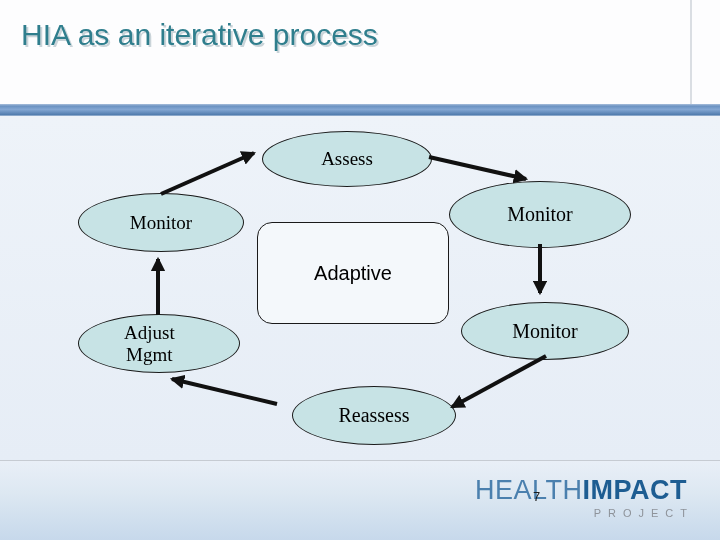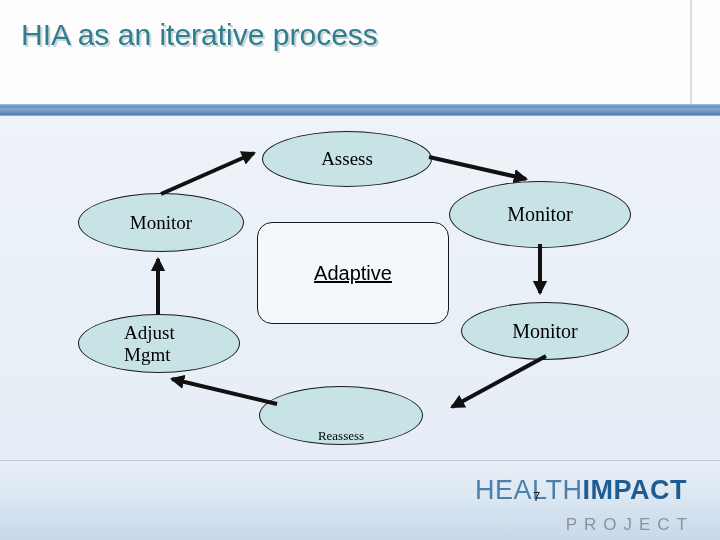--- a/index.html
+++ b/index.html
@@ -41,40 +41,40 @@
     border-radius:50%;
     display:flex; align-items:center; justify-content:center;
     color:#000; text-align:center; line-height:1.12;
   }
   .node .lbl{display:block;font-family:Liberation Serif, serif;}
   .n-assess        {left:262px; top:131px; width:168px; height:54px; font-size:19px;}
   .n-monitor-left  {left:78px;  top:193px; width:164px; height:57px; font-size:19px;}
   .n-manage        {left:449px; top:181px; width:180px; height:65px; font-size:20px;}
   .n-monitor-right {left:461px; top:302px; width:166px; height:56px; font-size:20px;}
   .n-adjust        {left:78px;  top:314px; width:162px; height:59px; font-size:19px;
-                    justify-content:flex-start; text-align:left; padding-left:45px; box-sizing:border-box;}
-  .n-reassess      {left:259px; top:386px; width:162px; height:57px; font-size:13px;align-items:flex-end;}
+                    justify-content:flex-start; text-align:center; padding-left:45px; box-sizing:border-box;}
+  .n-reassess      {left:292px; top:386px; width:162px; height:57px; font-size:20px;}
   .center-box{
     position:absolute; left:257px; top:222px; width:190px; height:100px; z-index:4;
     background:#f4f8fb; border:1px solid #1a1a1a; border-radius:15px;
     display:flex; flex-direction:column; align-items:center; justify-content:center;
-    font-size:20px; color:#000; line-height:1.25; text-align:center;text-decoration:underline;
+    font-size:20px; color:#000; line-height:1.25; text-align:center;
   }
   
   .arrows{position:absolute; left:0; top:0; z-index:5; color:var(--arrow-black); pointer-events:none;}
   .arrows line{stroke:currentColor; stroke-width:4;}
   
   .logo{
     position:absolute; right:33px; top:477px; z-index:3; text-align:right; line-height:1;
   }
   .logo-top{font-size:27px; white-space:nowrap;}
   .logo-health{color:var(--logo-health-blue); font-weight:400; letter-spacing:0.5px;}
   .logo-impact{color:var(--logo-impact-blue); font-weight:bold; letter-spacing:0.5px;}
   .logo-project{
-    margin-top:12px; font-size:17px; color:var(--logo-project-gray);
+    margin-top:4px; font-size:11px; color:var(--logo-project-gray);
     letter-spacing:7px; margin-right:-7px;
   }
   .page-number{
     position:absolute; left:533px; top:489px; z-index:6;
     font-size:13px; color:#1c1c1c;
   }
 </style>
 </head>
 <body>
 

